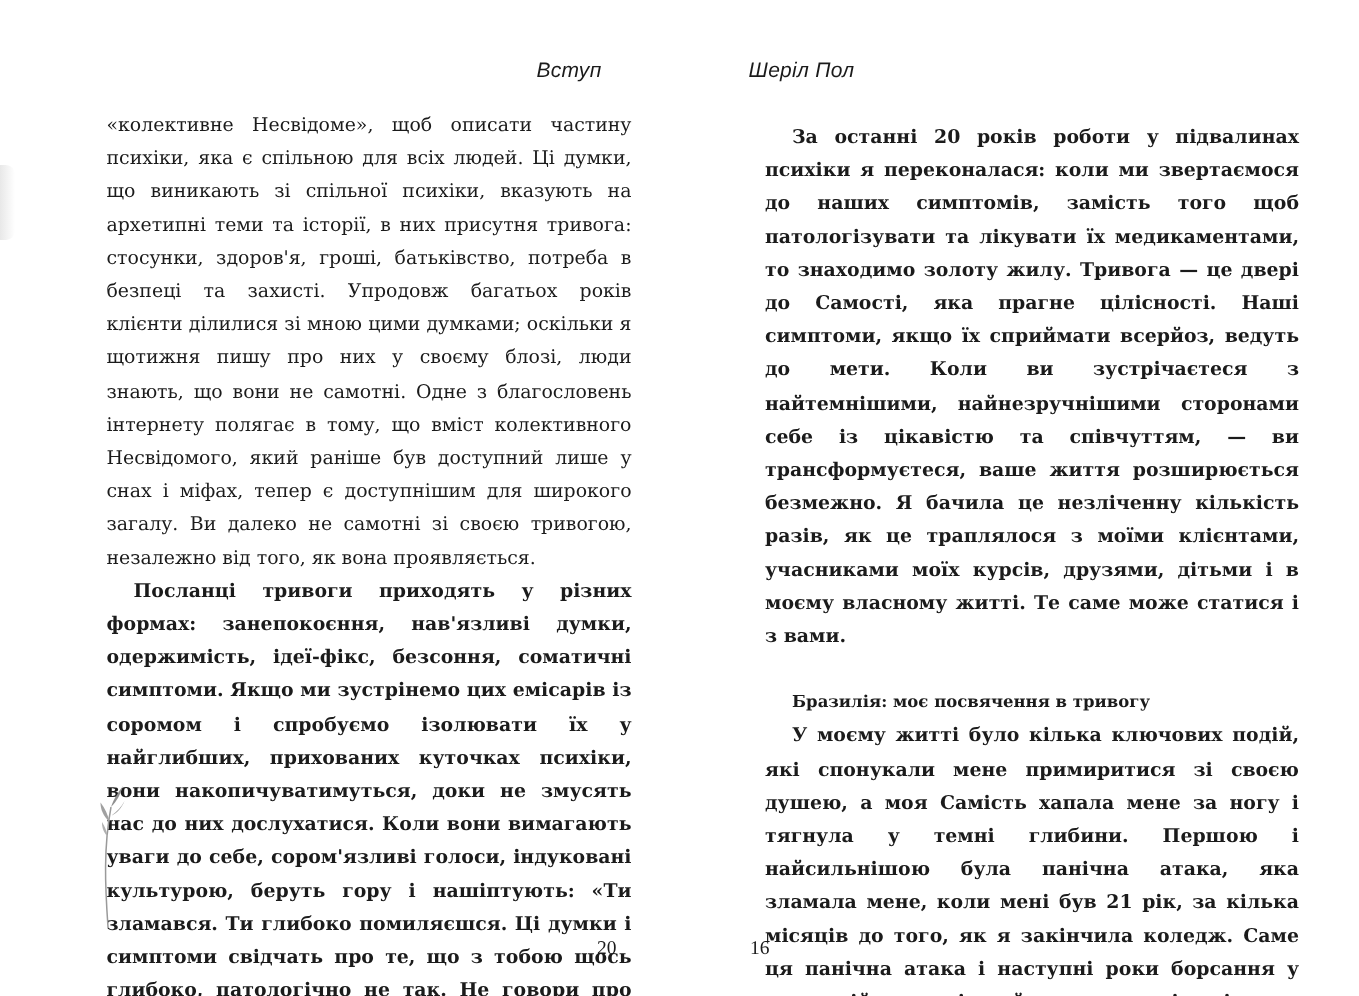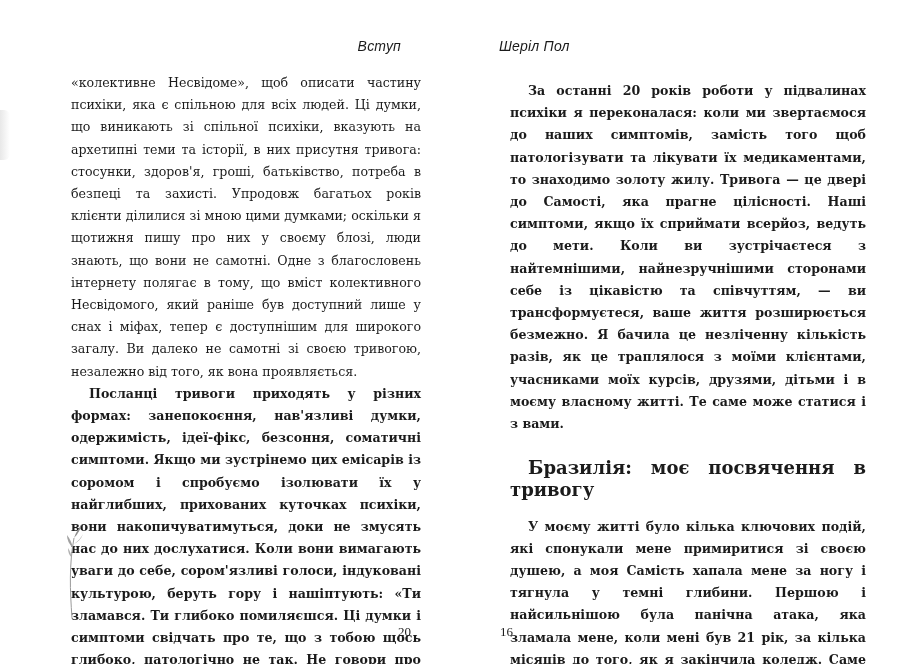--- a/index.html
+++ b/index.html
@@ -20,22 +20,22 @@
     position:absolute; top:72px; width:350px;
     font-size:12.6px; line-height:22.2px; text-align:justify;
     hyphens:auto;
   }
   .page-left .body { left:71px; }
   .page-right .body { left:57px; width:356px; top:80px; }
   .body p { margin:0; text-indent:0; }
   .body p.indent { text-indent:18px;font-weight:bold; }
   .body p.cont { text-indent:0; }
   .subhead {
-    font-weight:bold; margin:22px 0 14px 0; text-indent:18px;
-    font-family:"DejaVu Serif", serif; font-size:18px;
+    font-weight:bold; margin:22px 0 0 0; text-indent:18px;
+    font-family:"DejaVu Serif", serif; font-size:11px;
   }
   .callout {
     position:absolute; left:100px; top:541px; width:318px;
     font-family:"DejaVu Sans", sans-serif; font-size:12.2px; line-height:22px;
     text-align:justify; color:#222;
   }
   .callout p { margin:0; text-indent:18px; }
   .sprig { position:absolute; left:60px; top:520px; width:30px; height:100px; }
   .folio {
     position:absolute; top:624px; font-size:13px;

